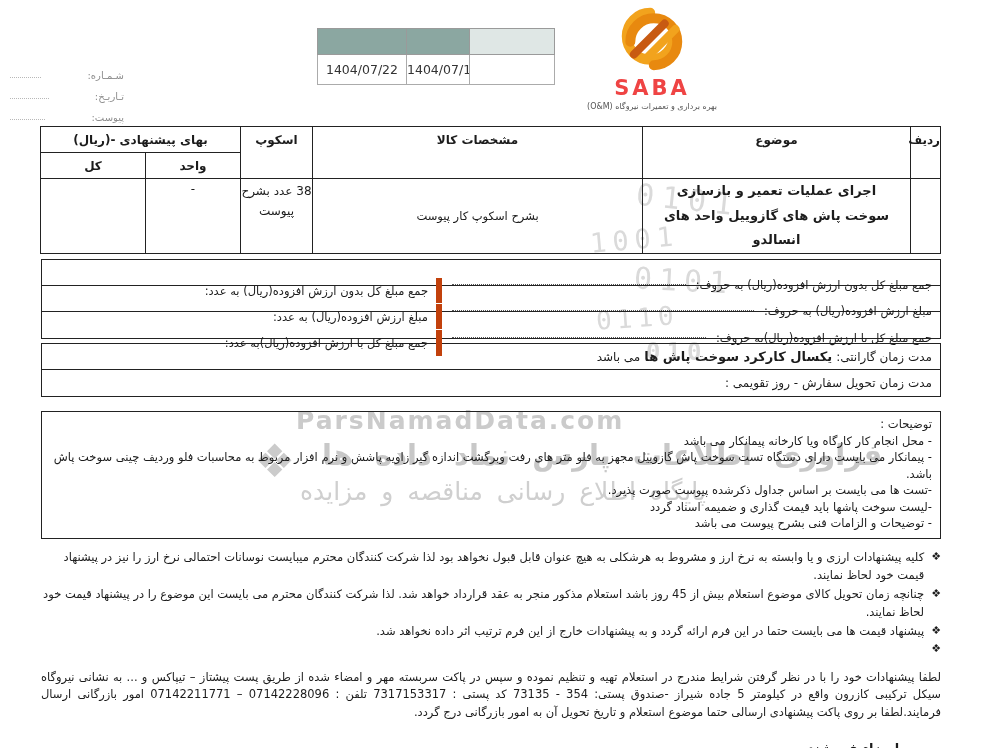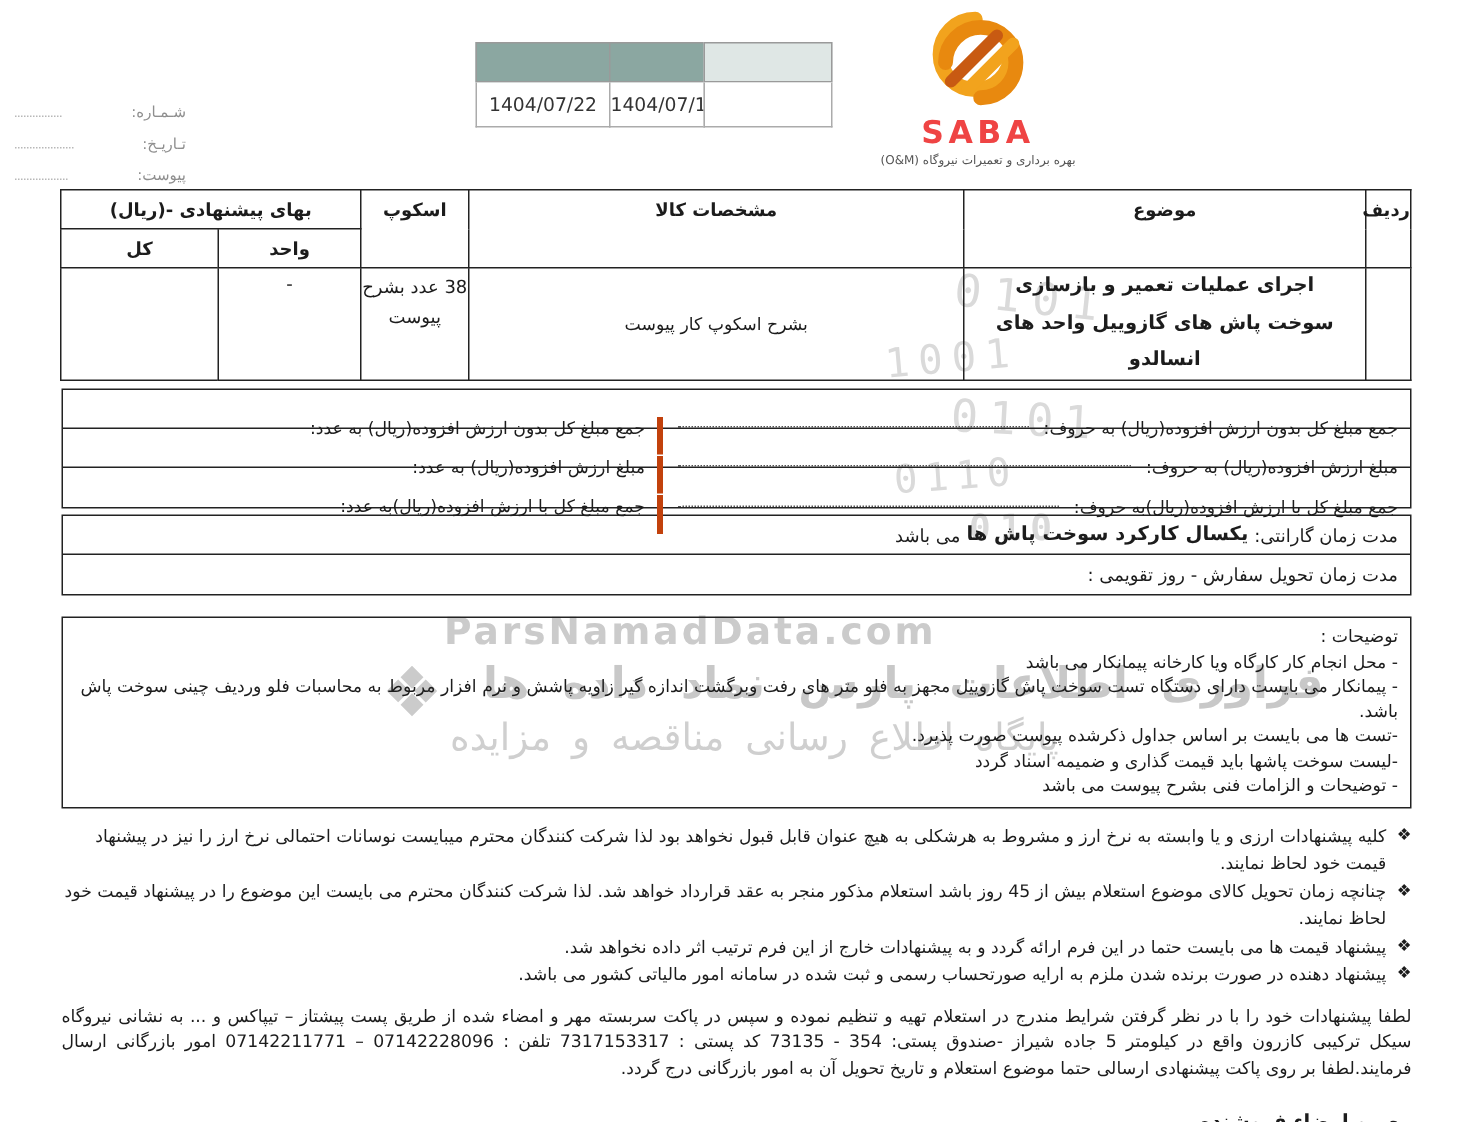--- a/index.html
+++ b/index.html
@@ -64,21 +64,21 @@
   td.c-qty { text-align:center; vertical-align:top; padding-top:3px; line-height:1.65; font-size:12px; }
   td.c-unit { text-align:center; vertical-align:top; padding-top:3px; font-size:12px; }
 
   
   .totals-box { margin-top:5px; border:1px solid #222; }
   .tot-row { display:flex; height:26px; border-bottom:1px solid #222; font-size:11.5px; align-items:center; }
   .tot-row:last-child { border-bottom:none; }
   .tot-letters { flex:1; display:flex; align-items:center; padding-right:8px; min-width:0;margin-top:25px; }
   .tot-letters .lbl { white-space:nowrap; }
   .tot-letters .dots { flex:1; border-bottom:1px dotted #555; margin:0 10px; align-self:flex-end; margin-bottom:7px; }
-  .tot-numbers { width:400px; border-right:4px solid #c2410c; display:flex; align-items:flex-start; padding-right:8px; height:100%;margin-top:36px; }
+  .tot-numbers { width:400px; border-right:6px solid #c2410c; display:flex; align-items:center; padding-right:8px; height:100%;margin-top:36px; }
 
   
   .gd-box { margin-top:4px; border:1px solid #222; }
   .g-row { height:26px; display:flex; align-items:center; padding:0 8px; font-size:12px; border-bottom:1px solid #222; }
   .g-row:last-child { border-bottom:none; }
   .g-row .hl { font-weight:bold; font-size:13px; margin:0 4px; }
 
   
   .notes-box { margin-top:14px; border:1px solid #222; padding:4px 8px 6px; font-size:11.5px; line-height:16.5px; }
 
@@ -246,20 +246,19 @@
     <div class="bullet">
       <span class="marker">❖</span>
       <span>چنانچه زمان تحویل کالای موضوع استعلام بیش از 45 روز باشد استعلام مذکور منجر به عقد قرارداد خواهد شد. لذا شرکت کنندگان محترم می بایست این موضوع را در پیشنهاد قیمت خود لحاظ نمایند.</span>
     </div>
     <div class="bullet">
       <span class="marker">❖</span>
       <span>پیشنهاد قیمت ها می بایست حتما در این فرم ارائه گردد و به پیشنهادات خارج از این فرم ترتیب اثر داده نخواهد شد.</span>
     </div>
     <div class="bullet">
       <span class="marker">❖</span>
-      <span>پیشنهاد دهنده در صورت برنده شدن ملزم به ارایه صورتحساب رسمی و ثبت شده در سامانه امور مالیاتی کشور می باشد.</span>
     </div>
   </div>
 
   <p class="footer-par">لطفا پیشنهادات خود را با در نظر گرفتن شرایط مندرج در استعلام تهیه و تنظیم نموده و سپس در پاکت سربسته مهر و امضاء شده از طریق پست پیشتاز – تیپاکس و ... به نشانی نیروگاه سیکل ترکیبی کازرون واقع در کیلومتر 5 جاده شیراز -صندوق پستی: 354 - 73135 کد پستی : 7317153317 تلفن : 07142228096 – 07142211771 امور بازرگانی ارسال فرمایند.لطفا بر روی پاکت پیشنهادی ارسالی حتما موضوع استعلام و تاریخ تحویل آن به امور بازرگانی درج گردد.</p>
   <div class="signature">مهر و امضاء فروشنده</div>
 
 </div>
 
 </body></html>

